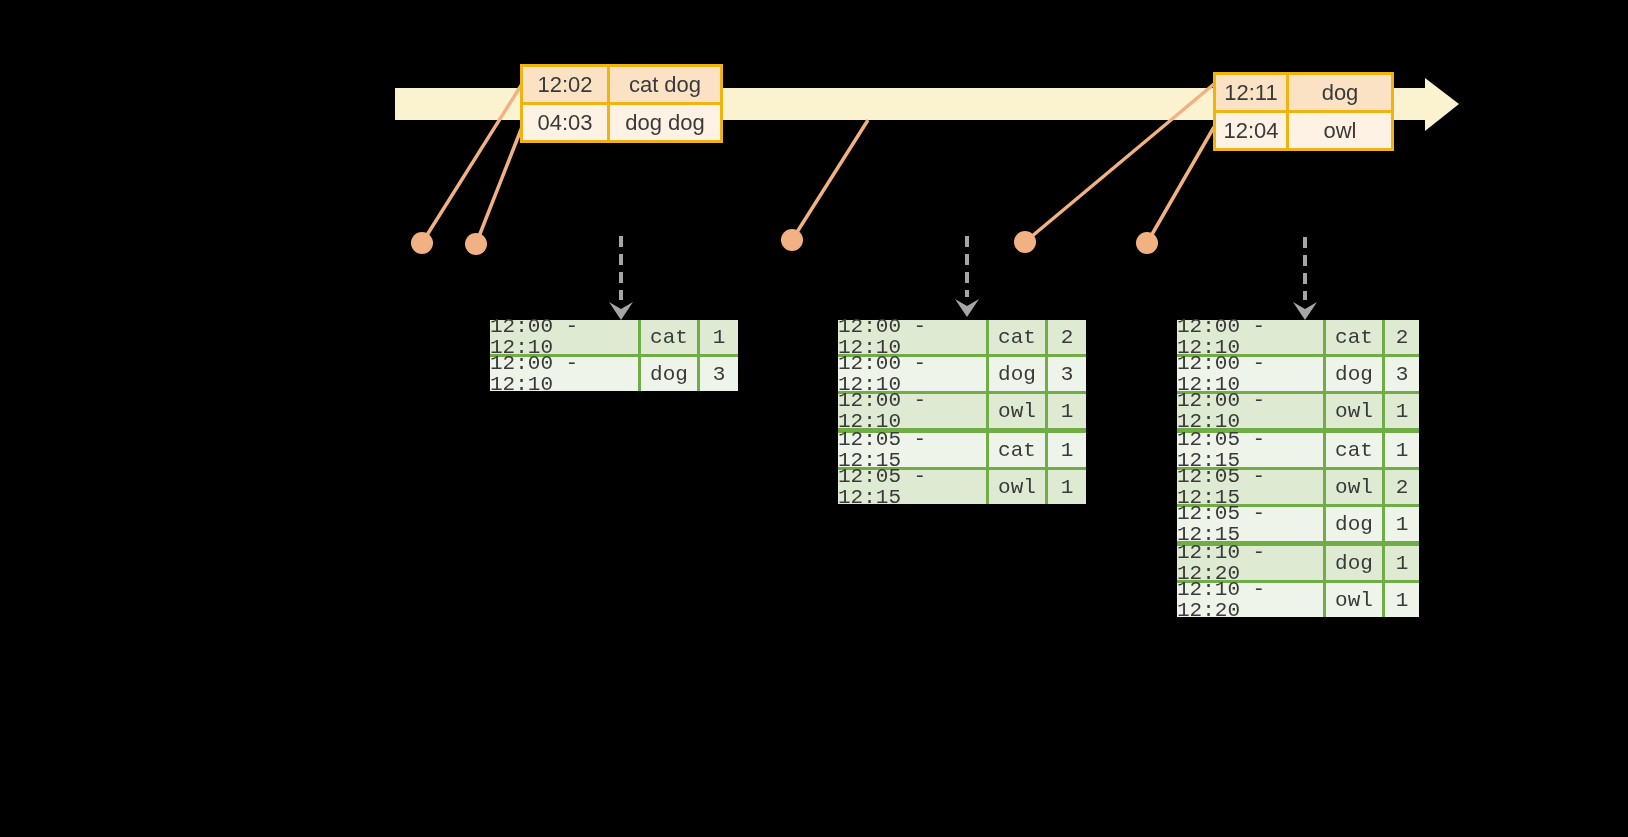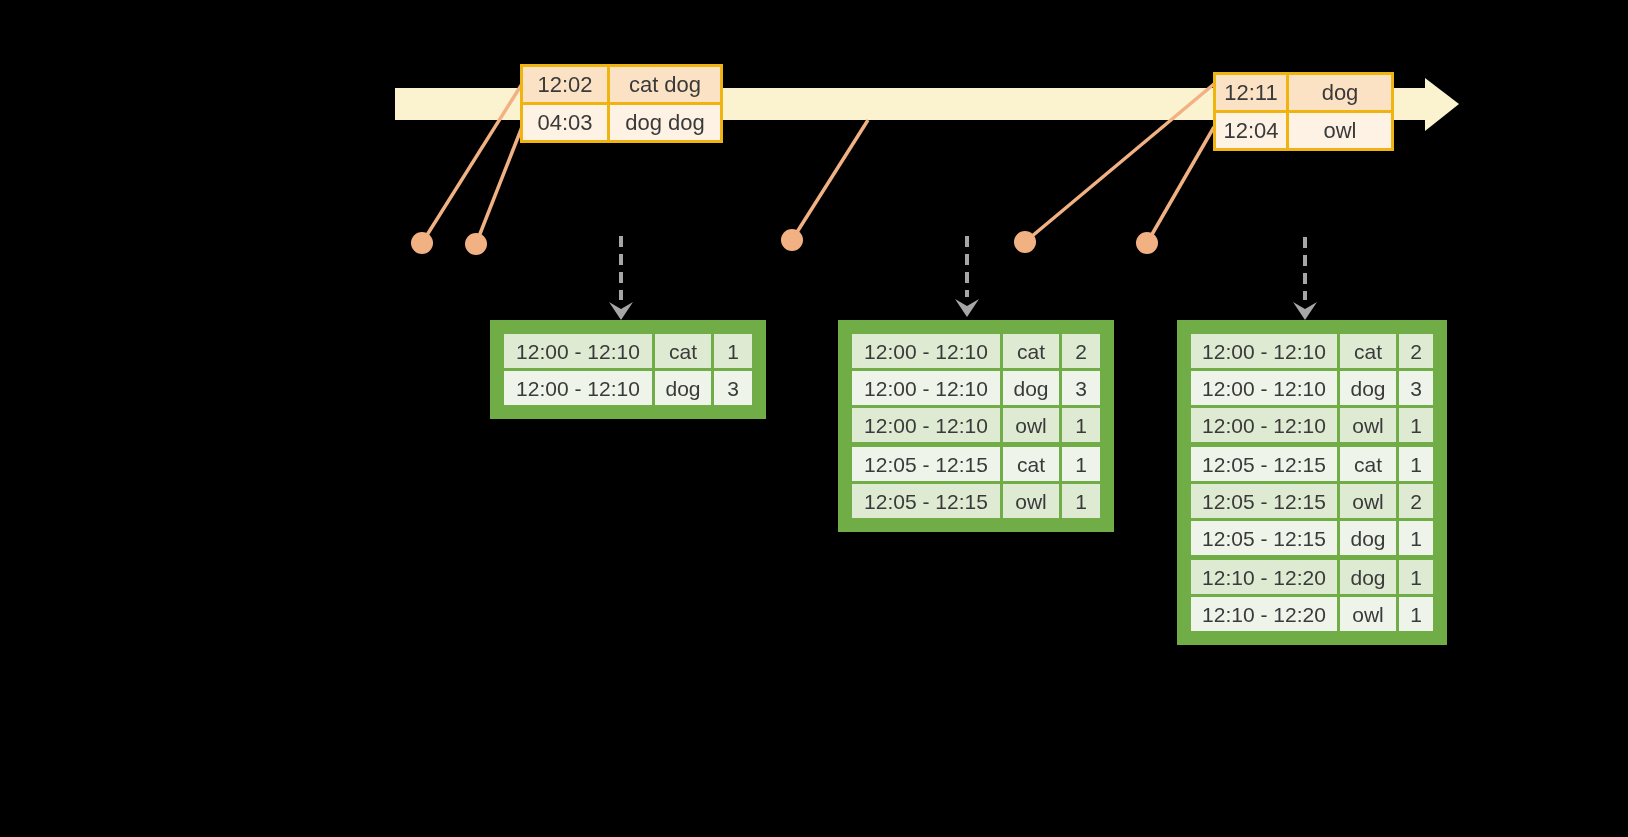--- a/index.html
+++ b/index.html
@@ -58,23 +58,24 @@
     display: flex; align-items: center; justify-content: center;
     font-size: 22px; color: var(--text); line-height: 1;
   }
   .ea { background: var(--event-row-a); }
   .eb { background: var(--event-row-b); }
 
   
   .gtable {
     position: absolute; z-index: 3;
     background: var(--table-border);
-    padding: 14px;
+    padding: 0;
     display: flex; flex-direction: column; gap: 5px;
     box-sizing: border-box;
+    font-family: Liberation Mono, monospace;
   }
   .t1 { left: 490px;  top: 320px; }
   .t2 { left: 838px;  top: 320px; }
   .t3 { left: 1177px; top: 320px; }
   .ggroup { display: flex; flex-direction: column; gap: 3px; }
   .grow { display: grid; gap: 3px; }
   .t1 .grow, .t2 .grow { grid-template-columns: 148px 56px 38px; }
   .t3 .grow { grid-template-columns: 146px 56px 34px; }
   .gcell {
     height: 34px;

